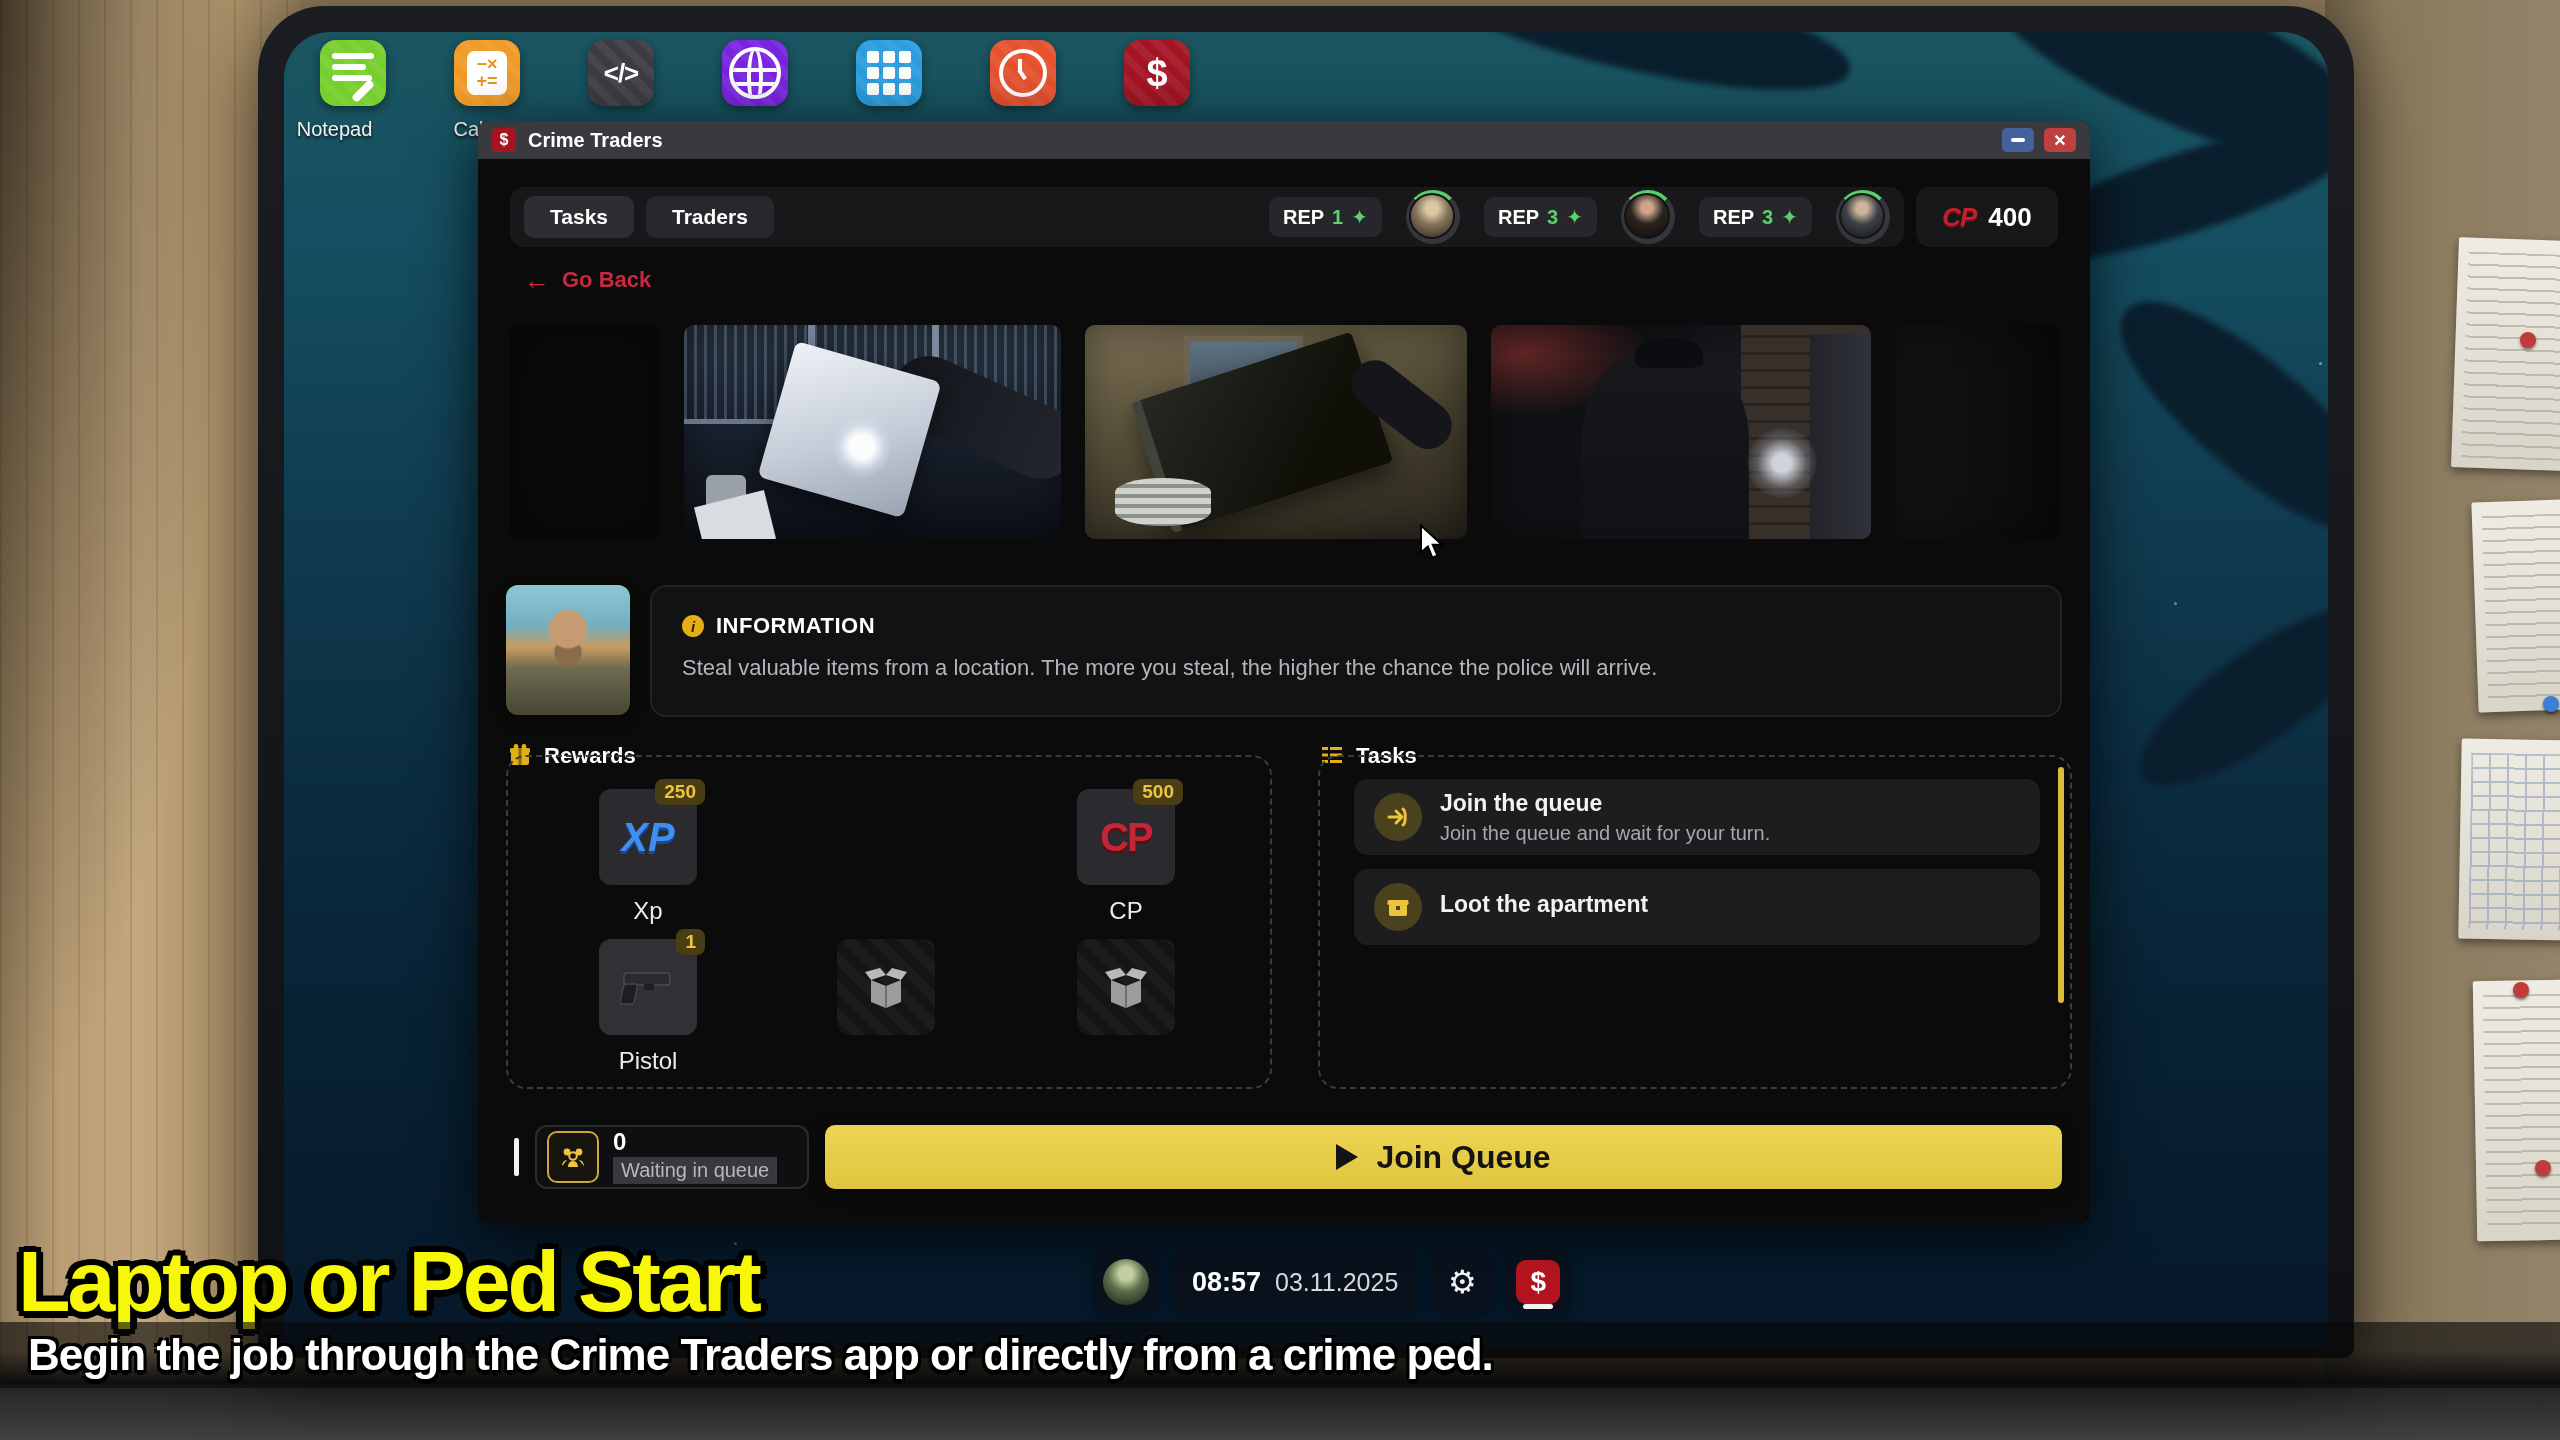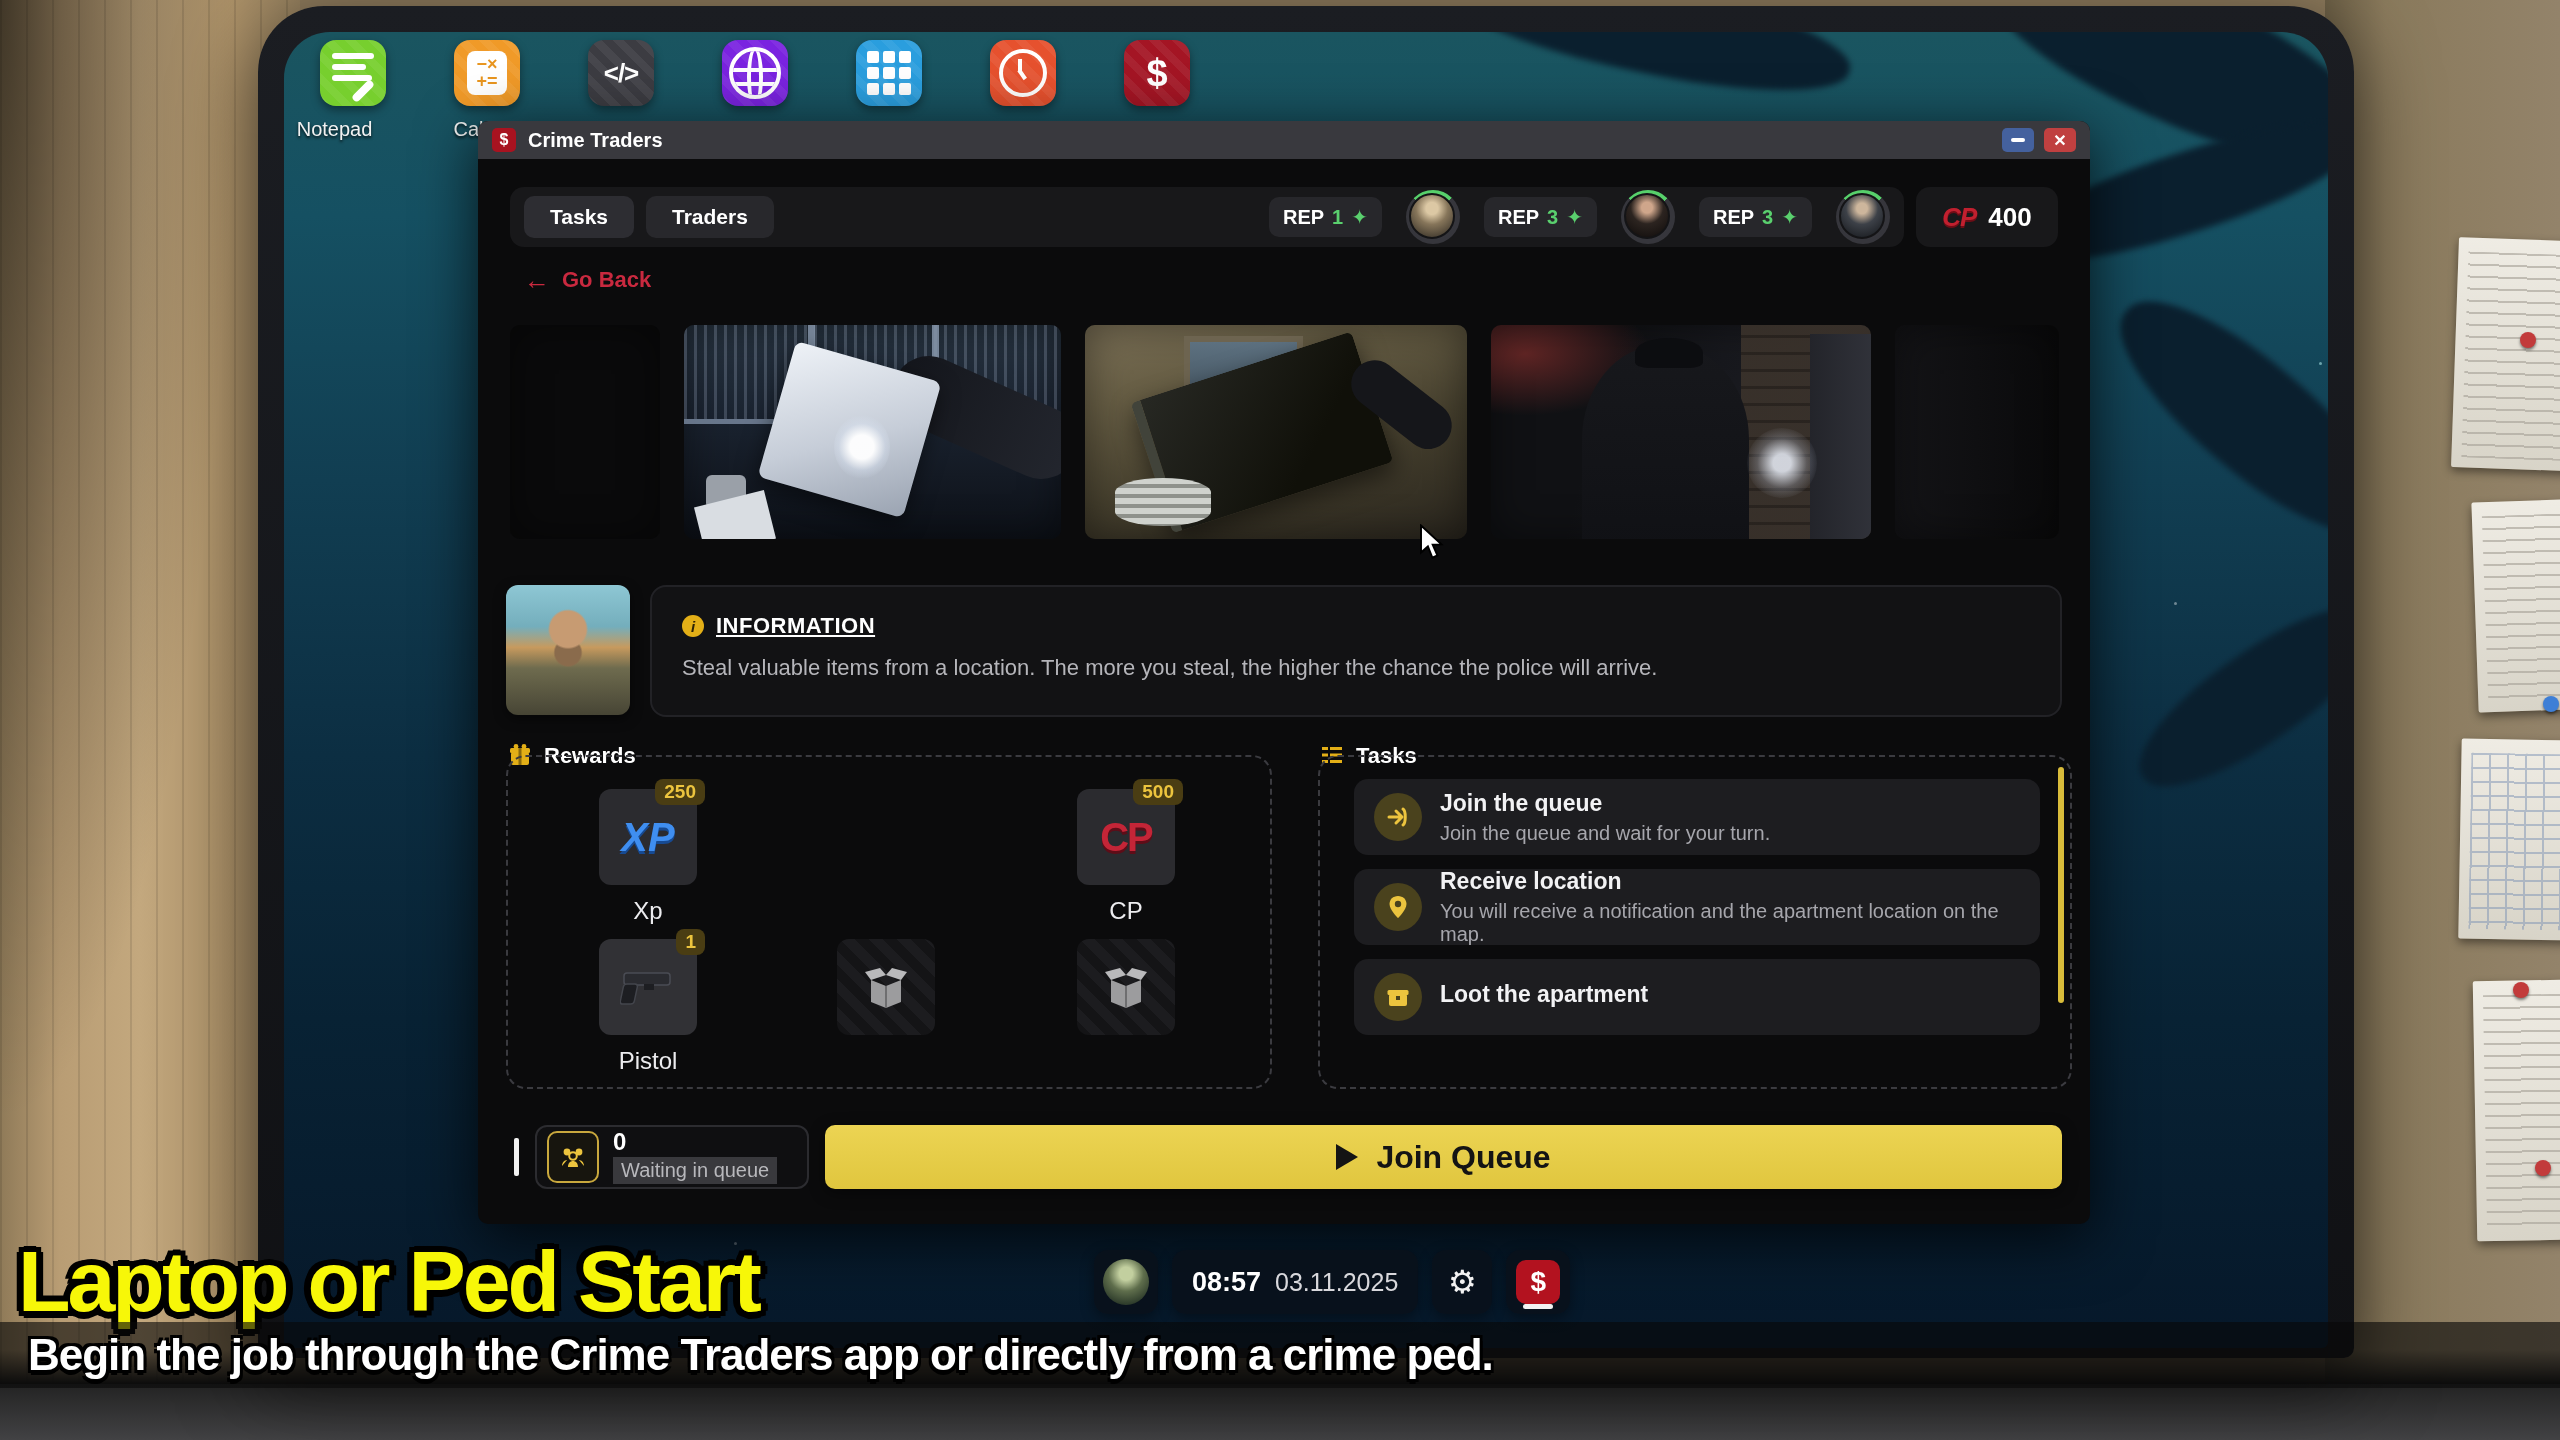--- a/index.html
+++ b/index.html
@@ -167,21 +167,21 @@
   .inforow{position:absolute;left:28px;right:28px;top:464px;height:132px;display:flex;gap:20px;}
   .traderav{width:124px;height:130px;border-radius:12px;flex:0 0 auto;box-shadow:0 4px 12px rgba(0,0,0,.5);
     background:
       radial-gradient(circle at 50% 34%,#c79b72 0 17%,transparent 19%),
       radial-gradient(circle at 50% 52%,#8a6b4c 0 14%,transparent 16%),
       linear-gradient(180deg,#8ec7d4 0%,#74aebc 32%,#c79a5e 48%,#6e6b4e 64%,#474535 100%);}
   .infopanel{flex:1;background:#121214;border:2px solid #222226;border-radius:16px;padding:26px 30px;}
   .infohead{display:flex;align-items:center;gap:12px;}
   .infoi{width:22px;height:22px;border-radius:50%;background:#e3af17;color:#2c2206;font-weight:bold;font-size:15px;
     display:flex;align-items:center;justify-content:center;font-style:italic;}
-  .infohead .t{color:#fff;font-weight:bold;font-size:22px;letter-spacing:.5px;text-decoration:underline;}
+  .infohead .t{color:#fff;font-weight:bold;font-size:22px;letter-spacing:.5px;}
   .infodesc{margin-top:16px;color:#b5b5ba;font-size:22px;}
 
   
   .sechead{position:absolute;top:622px;display:flex;align-items:flex-start;gap:12px;color:#fff;font-weight:bold;font-size:22px;}
   .sechead svg{display:block;}
   .dashbox{position:absolute;top:634px;height:330px;border:2px dashed #3b3b40;border-radius:20px;}
   .rewards-box{left:28px;width:762px;}
   .tasks-box{left:840px;width:750px;overflow:hidden;}
 
   .rcell{position:absolute;width:140px;text-align:center;}
@@ -470,32 +470,20 @@
                   <path d="M17 4c3 2 3 14 0 16" stroke="#ecc43e" stroke-width="3" fill="none" stroke-linecap="round"></path>
                 </svg>
             </div>
             <div>
               <div class="ttitle">Join the queue</div>
               <div class="tdesc">Join the queue and wait for your turn.</div>
             </div>
           </div>
           <div class="titem">
             <div class="ticon">
-              <svg width="22" height="24" viewBox="0 0 22 24">
-                  <path d="M11 1C6 1 2.5 4.6 2.5 9c0 6 8.5 14 8.5 14s8.5-8 8.5-14C19.5 4.6 16 1 11 1z" fill="#ecc43e"></path>
-                  <circle cx="11" cy="9" r="3.2" fill="#4a421d"></circle>
-                </svg>
-            </div>
-            <div>
-              <div class="ttitle">Receive location</div>
-              <div class="tdesc">You will receive a notification and the apartment location on the map.</div>
-            </div>
-          </div>
-          <div class="titem">
-            <div class="ticon">
               <svg width="24" height="22" viewBox="0 0 24 22">
                   <rect x="3" y="8" width="18" height="12" rx="2" fill="#ecc43e"></rect>
                   <rect x="1.5" y="4" width="21" height="5" rx="1.5" fill="#ecc43e"></rect>
                   <rect x="10" y="10" width="4" height="4" fill="#4a421d"></rect>
                 </svg>
             </div>
             <div>
               <div class="ttitle">Loot the apartment</div>
               <div class="tdesc"></div>
             </div>

